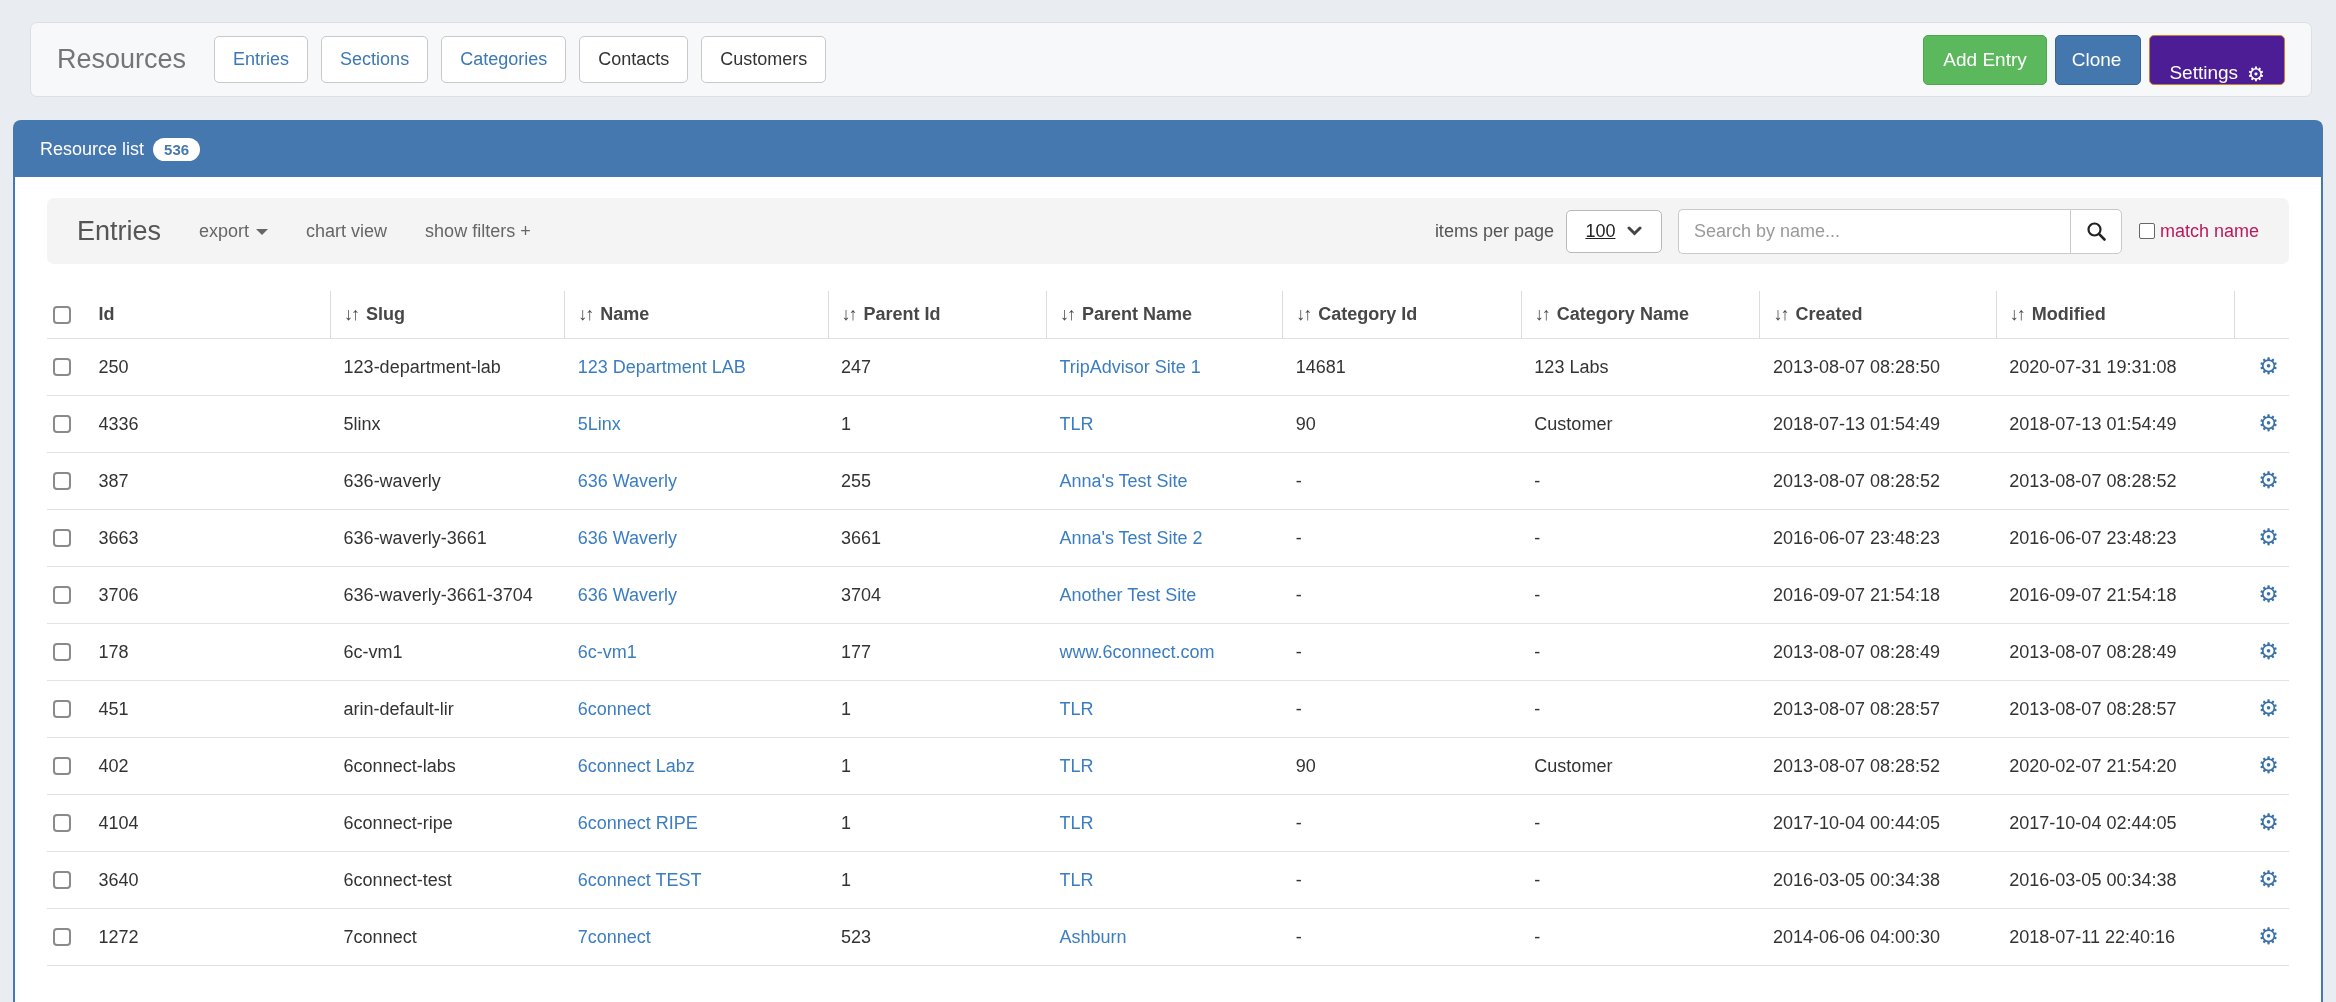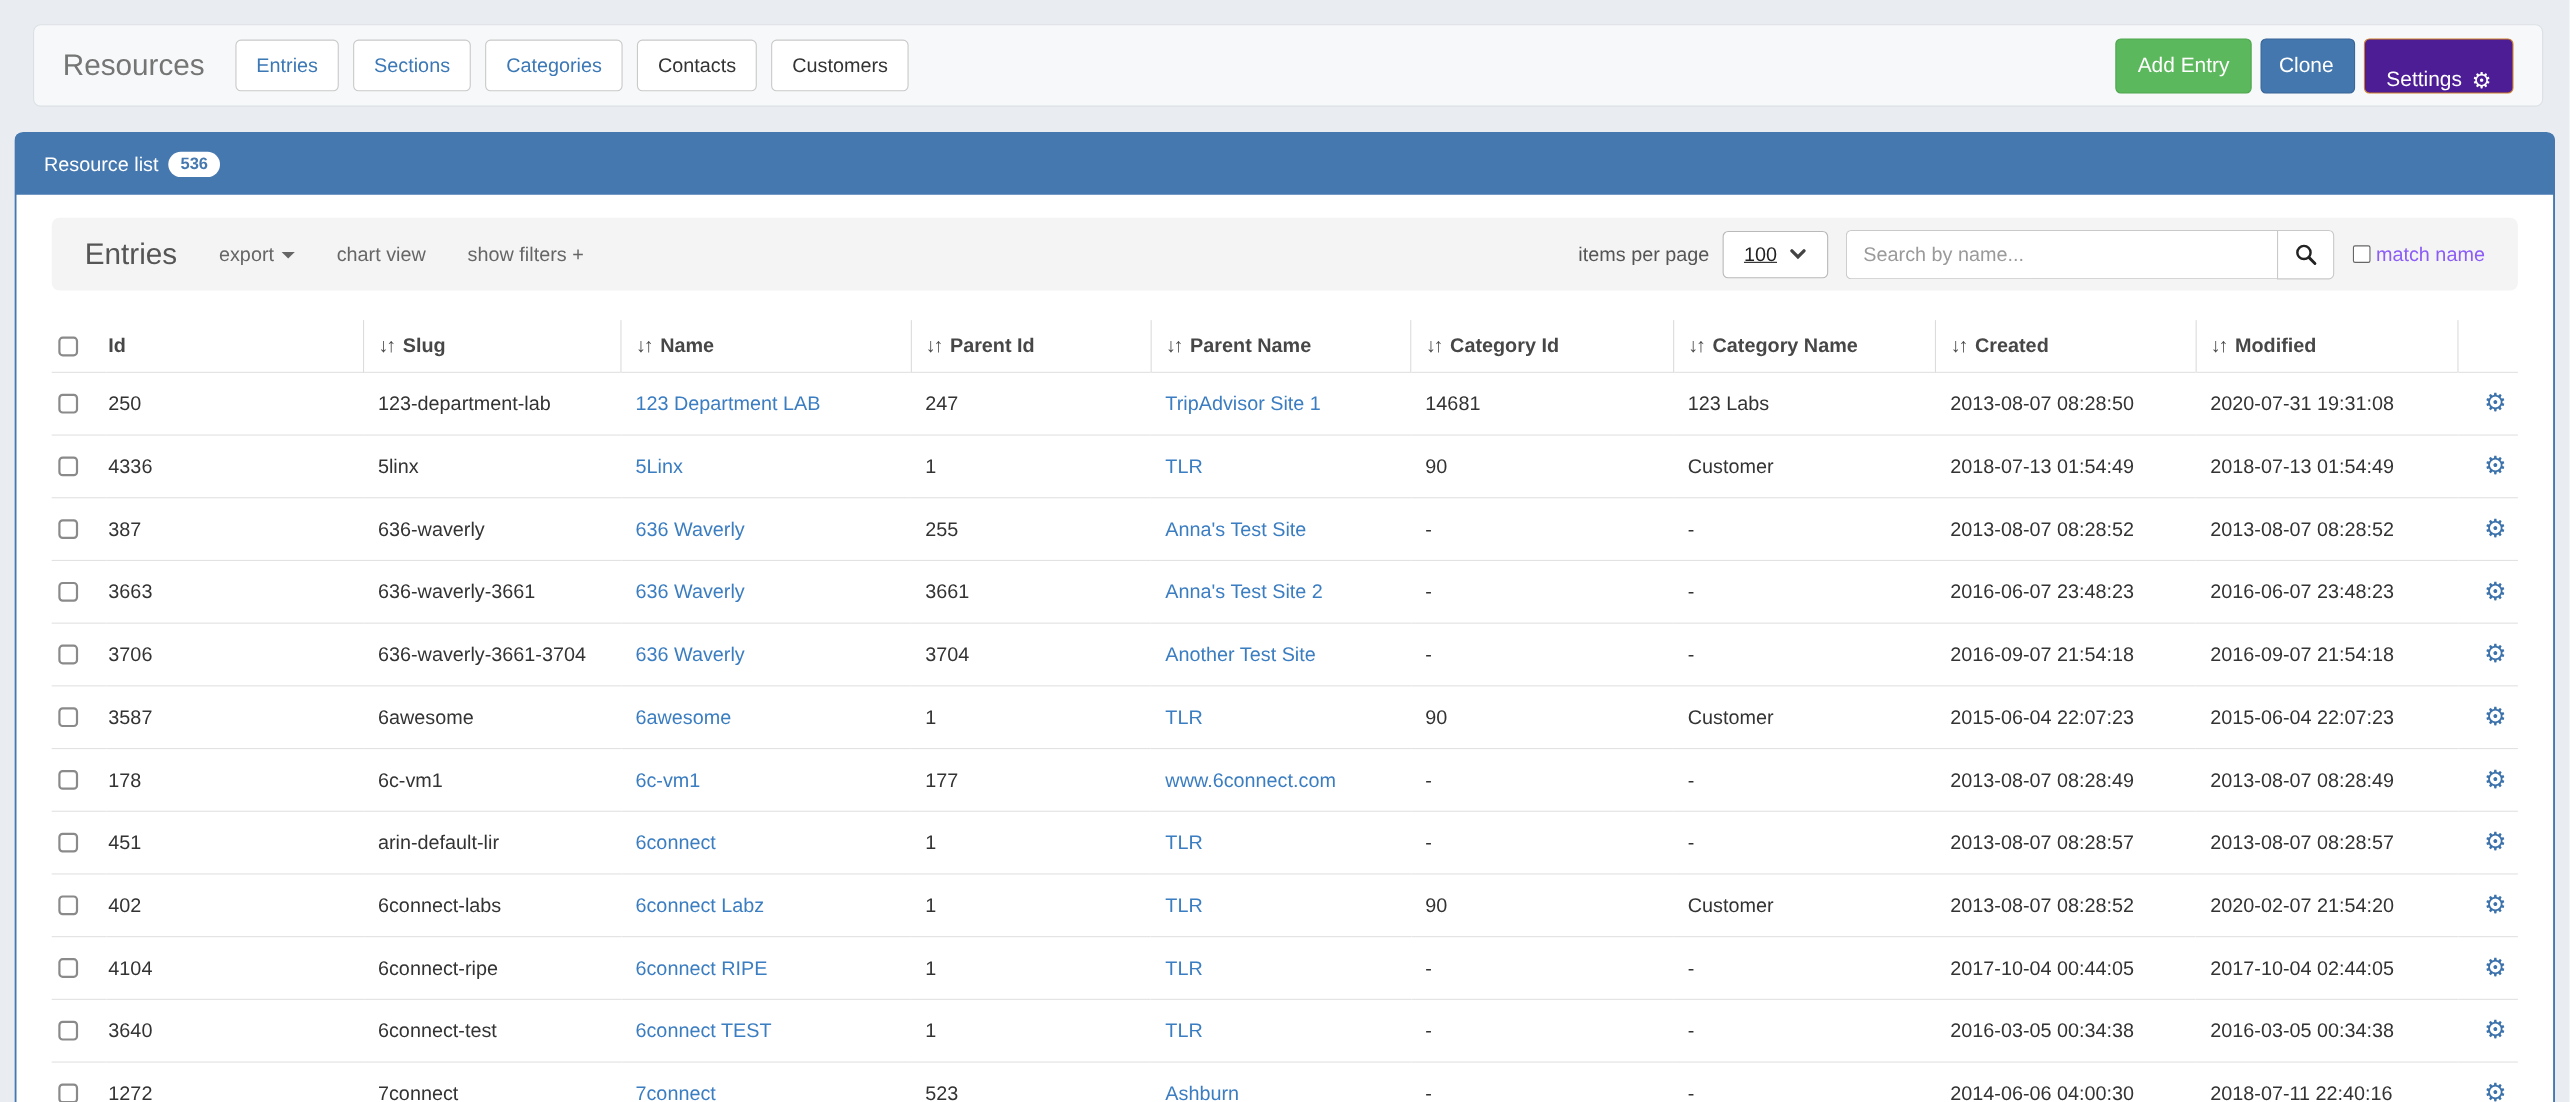--- a/index.html
+++ b/index.html
@@ -79,21 +79,21 @@
   .search-input::placeholder { color:#9a9a9a; }
   .search-btn {
     width:52px; height:45px; background:#fff; border:1px solid #c9c9c9;
     border-radius:0 5px 5px 0; cursor:pointer; display:flex; align-items:center; justify-content:center;
   }
   .match-wrap { display:flex; align-items:center; margin-left:17px; gap:5px; }
   .match-wrap input {
     appearance:none; -webkit-appearance:none; width:16px; height:16px;
     border:1px solid #666; border-radius:2px; background:#fff; margin:0; cursor:pointer;
   }
-  .match-label { font-size:18px; color:#8b5cf6; }
+  .match-label { font-size:18px; color:#be185d; }
 
   
   table { width:100%; border-collapse:collapse; table-layout:fixed; margin-top:27px; }
   thead th {
     text-align:left; font-weight:bold; font-size:18px; color:#474747;
     padding:13px 6px 13px 2px; white-space:nowrap; overflow:hidden;
   }
   thead th.sortable { cursor:pointer; }
   thead th:nth-child(n+3) { border-left:1px solid #dcdcdc; padding-left:13px; }
   tbody td:nth-child(n+3) { padding-left:13px; }
@@ -287,35 +287,20 @@
             <td>-</td>
             <td>-</td>
             <td>2016-09-07 21:54:18</td>
             <td>2016-09-07 21:54:18</td>
             <td class="gear-cell"><span class="row-gear">⚙</span></td>
           </tr>
           <tr>
             <td class="col-check">
               <input type="checkbox" class="row-cb" style="">
             </td>
-            <td>3587</td>
-            <td>6awesome</td>
-            <td><a>6awesome</a></td>
-            <td>1</td>
-            <td><a>TLR</a></td>
-            <td>90</td>
-            <td>Customer</td>
-            <td>2015-06-04 22:07:23</td>
-            <td>2015-06-04 22:07:23</td>
-            <td class="gear-cell"><span class="row-gear">⚙</span></td>
-          </tr>
-          <tr>
-            <td class="col-check">
-              <input type="checkbox" class="row-cb" style="">
-            </td>
             <td>178</td>
             <td>6c-vm1</td>
             <td><a>6c-vm1</a></td>
             <td>177</td>
             <td><a>www.6connect.com</a></td>
             <td>-</td>
             <td>-</td>
             <td>2013-08-07 08:28:49</td>
             <td>2013-08-07 08:28:49</td>
             <td class="gear-cell"><span class="row-gear">⚙</span></td>

